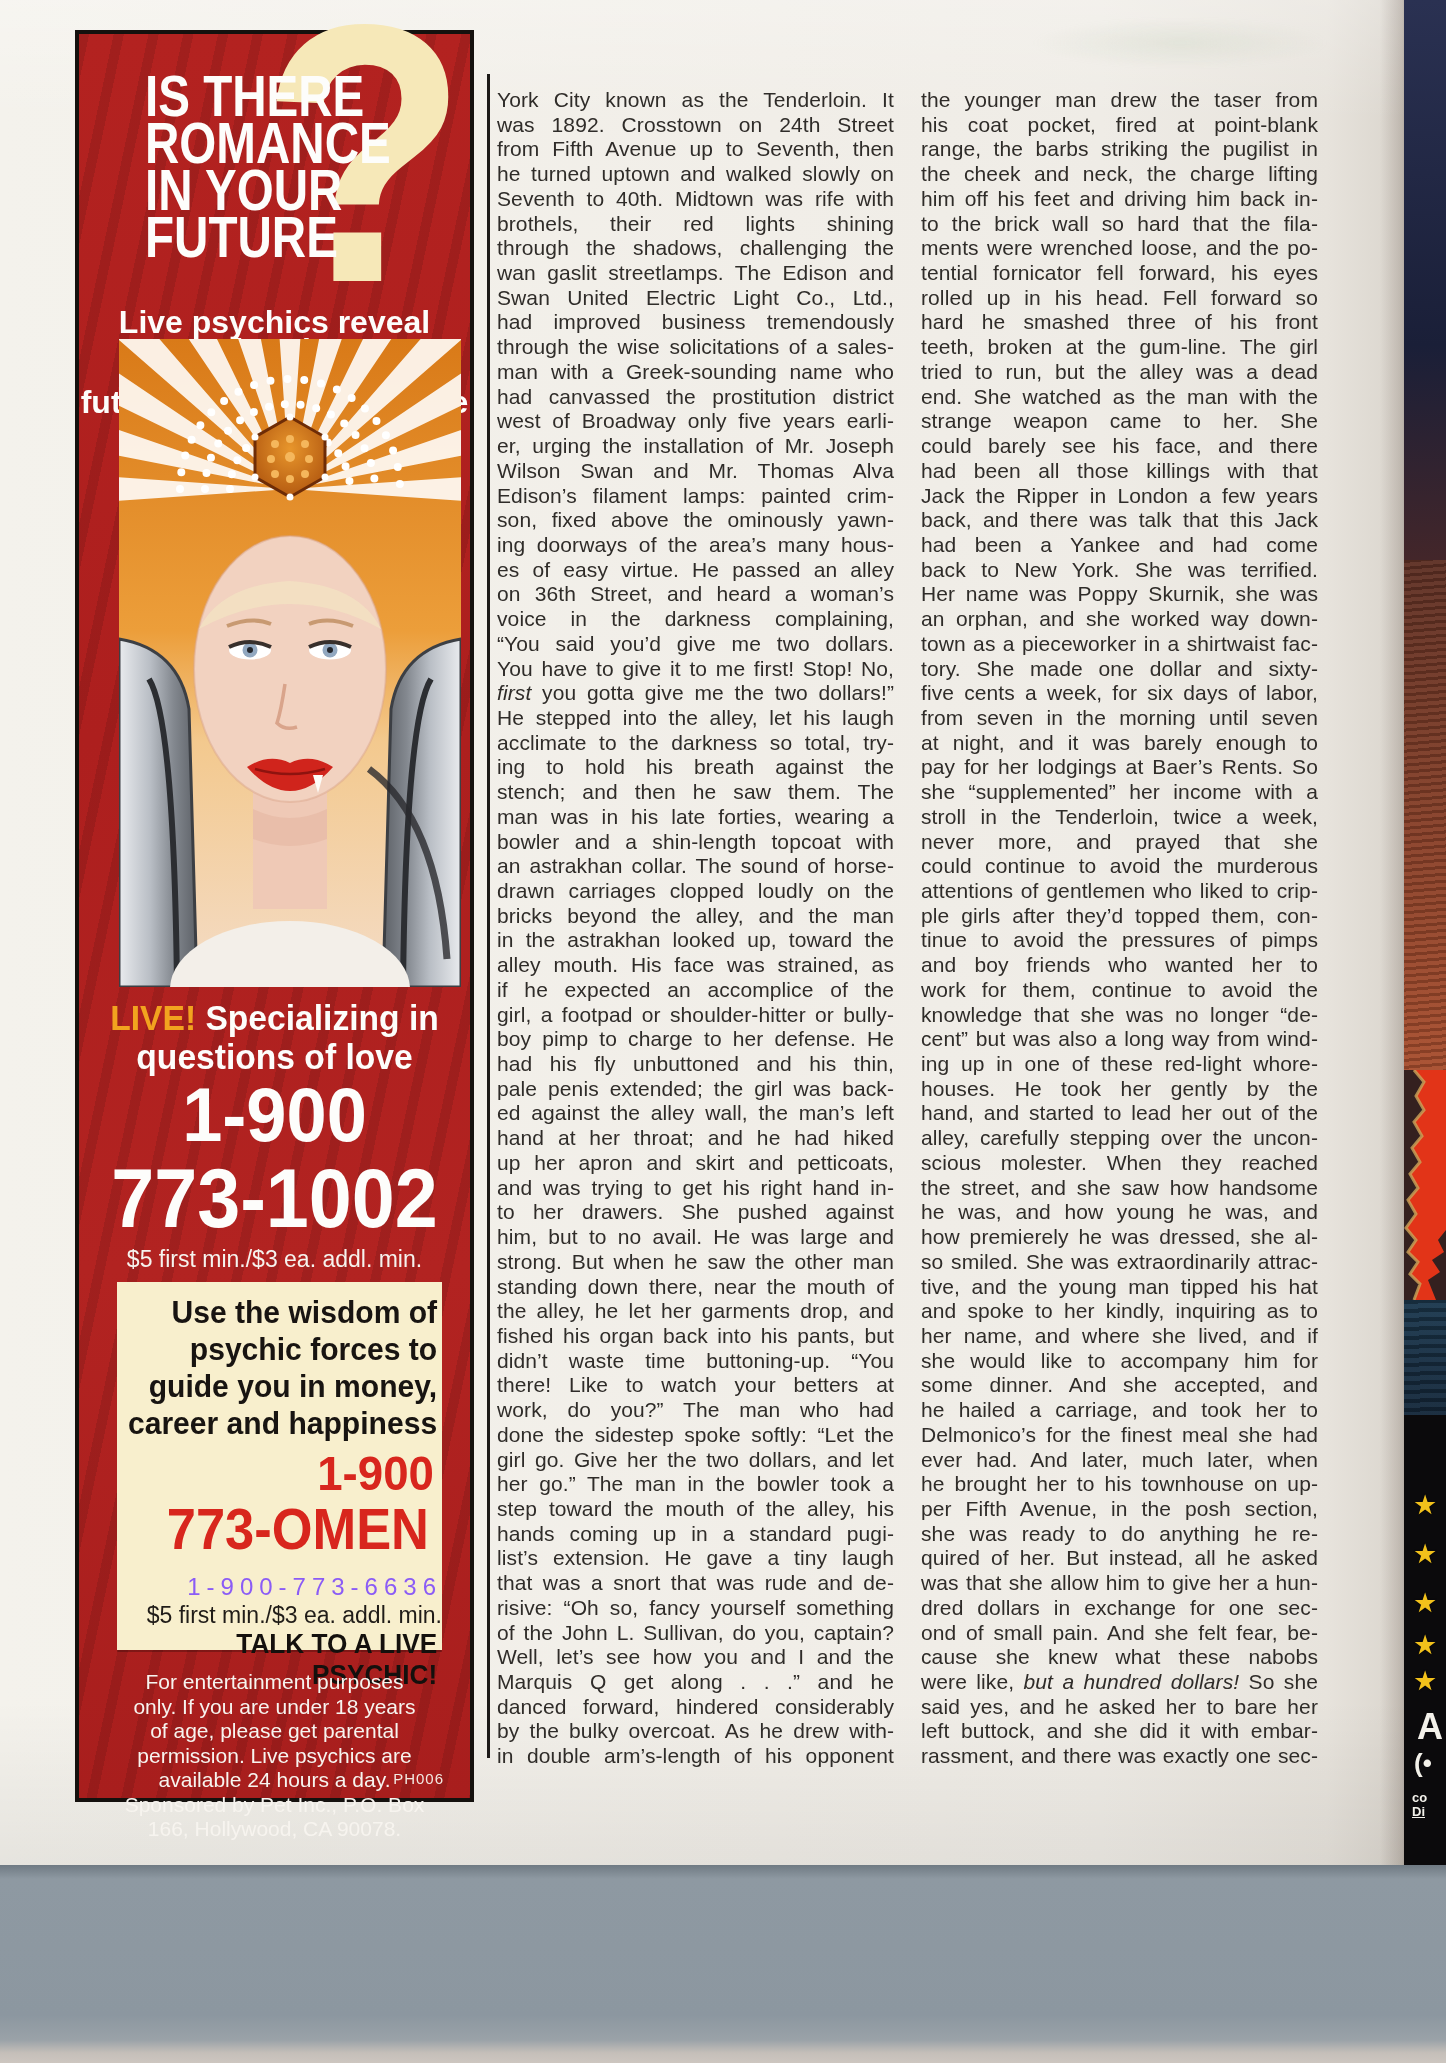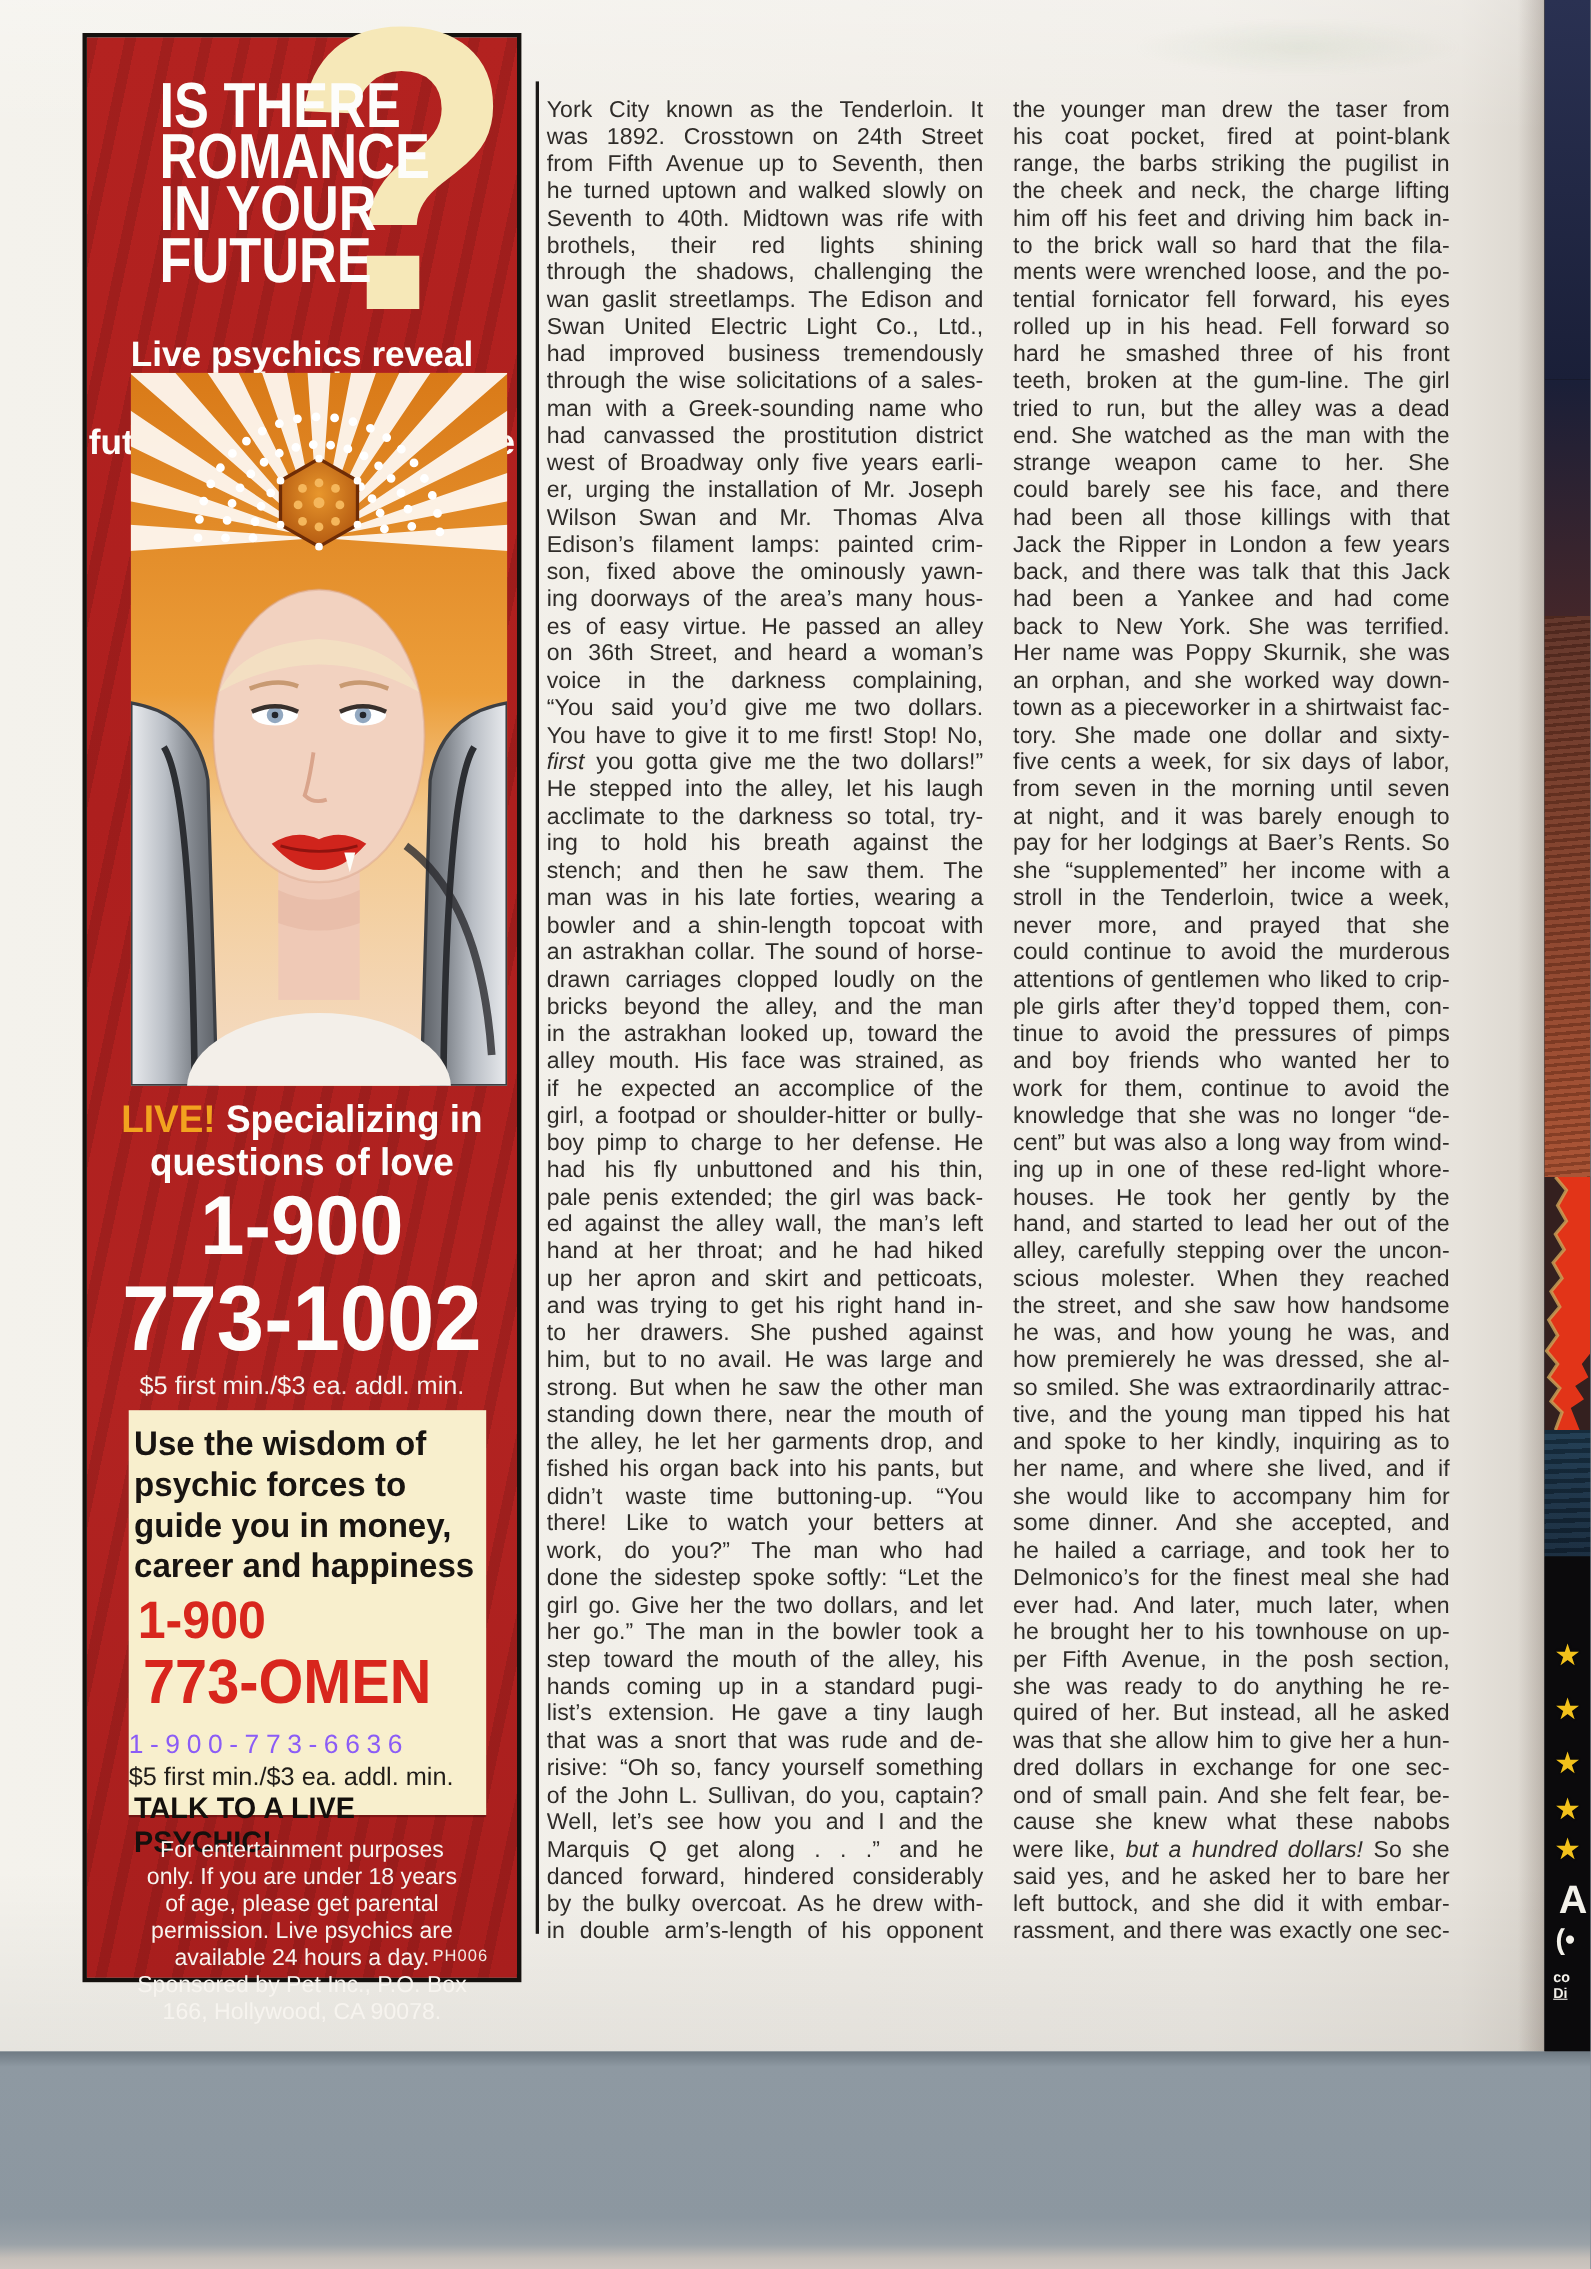--- a/index.html
+++ b/index.html
@@ -47,21 +47,21 @@
   .ad-live{position:absolute;left:0;top:964px;width:100%;text-align:center;font-weight:700;
            font-size:35px;line-height:39px;color:#fdfdfb;transform:scaleX(.96);}
   .ad-live .live{color:#f2a31f;}
   .ad-phone1{position:absolute;left:0;top:1042px;width:100%;text-align:center;font-weight:700;
              font-size:76px;line-height:78px;color:#fdfdfb;transform:scaleX(.95);}
   .ad-phone2{position:absolute;left:0;top:1120px;width:100%;text-align:center;font-weight:700;
              font-size:84px;line-height:88px;color:#fdfdfb;transform:scaleX(.92);}
   .ad-price{position:absolute;left:0;top:1212px;width:100%;text-align:center;
             font-size:23px;line-height:26px;color:#f6f3ee;}
   .ad-box{position:absolute;left:38px;top:1248px;width:325px;height:368px;background:#f8efcd;
-          color:#181411;text-align:left;padding-top:12px;box-shadow:0 2px 0 rgba(0,0,0,.25);}
+          color:#181411;text-align:right;padding-top:12px;box-shadow:0 2px 0 rgba(0,0,0,.25);}
   .ad-box .bline{font-size:31px;line-height:37px;font-weight:700;transform:scaleX(.97);}
   .box-phone1{font-size:48px;line-height:52px;font-weight:700;color:#d8261d;margin-top:6px;transform:scaleX(.95);}
   .box-phone2{font-size:57px;line-height:58px;font-weight:700;color:#d8261d;transform:scaleX(.92);}
   .box-alt{font-size:24px;line-height:30px;letter-spacing:6px;color:#8b5cf6;margin-top:14px;}
   .box-price{font-size:23px;line-height:27px;color:#201c18;}
   .box-cta{font-size:27px;line-height:31px;font-weight:700;color:#14100d;transform:scaleX(.97);}
   .ad-disclaimer{position:absolute;left:0;top:1636px;width:100%;text-align:center;color:#f7f4ef;}
   .ad-disclaimer .dline{font-size:21px;line-height:24.5px;}
   .ad-code{position:absolute;right:26px;top:1736px;font-size:15px;color:#f2e9e2;letter-spacing:1px;}
 

